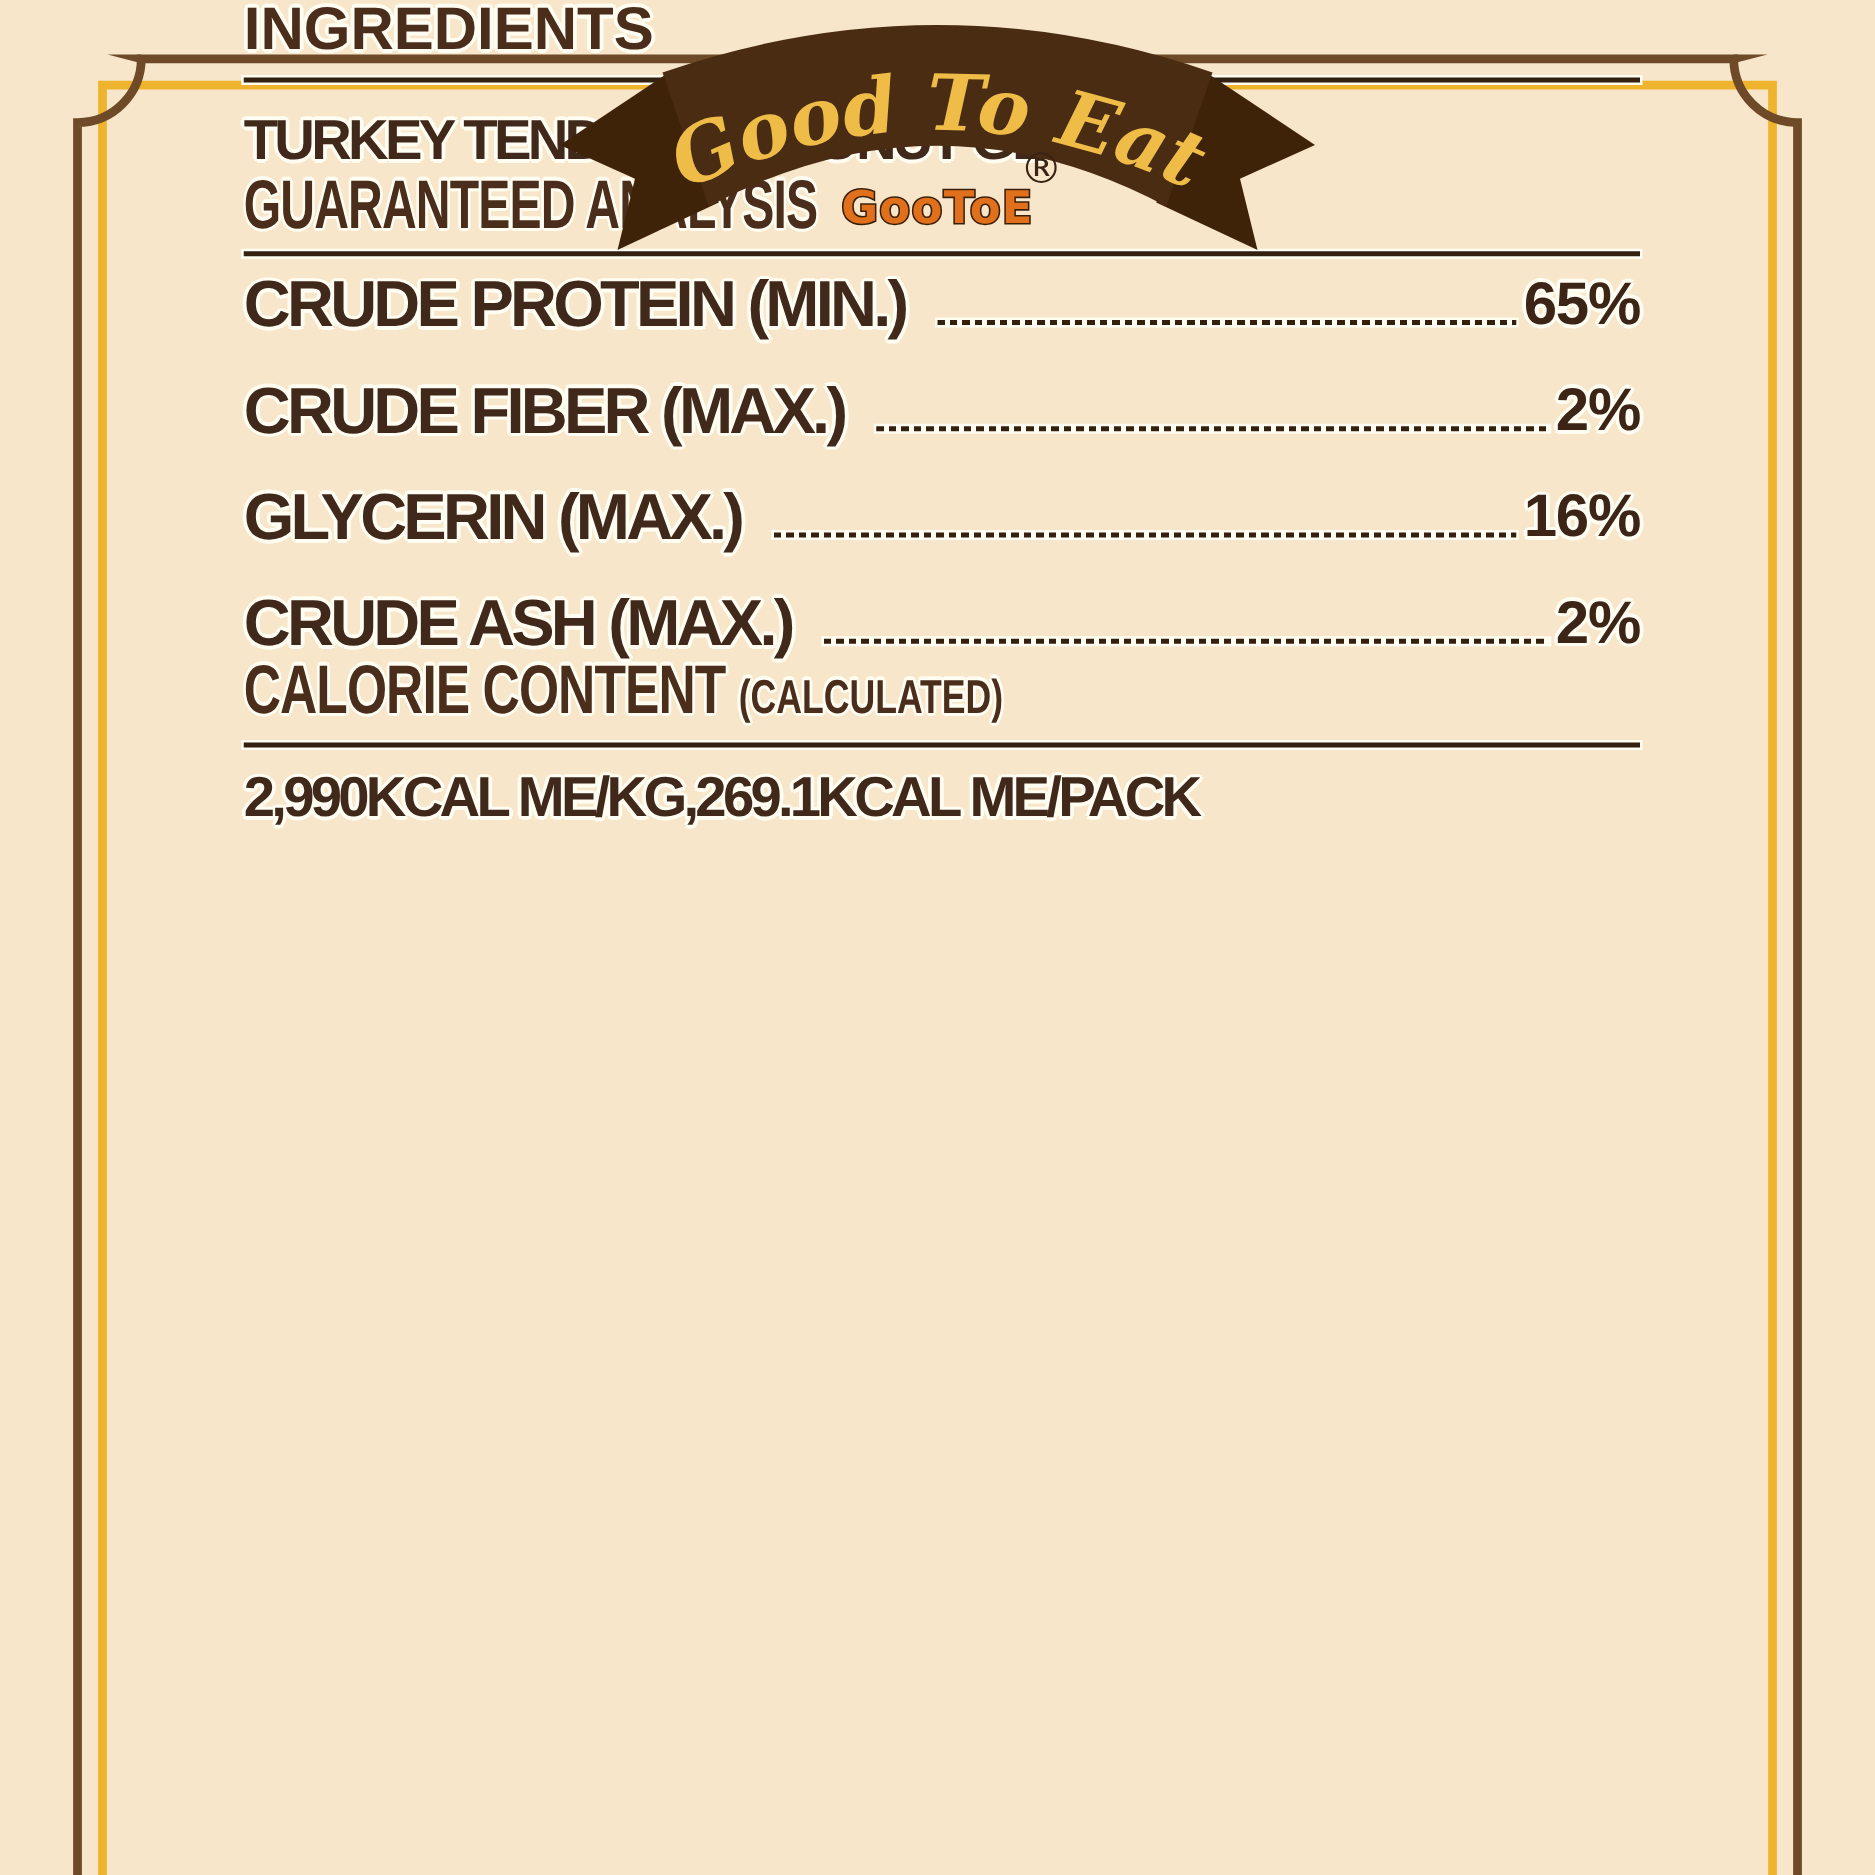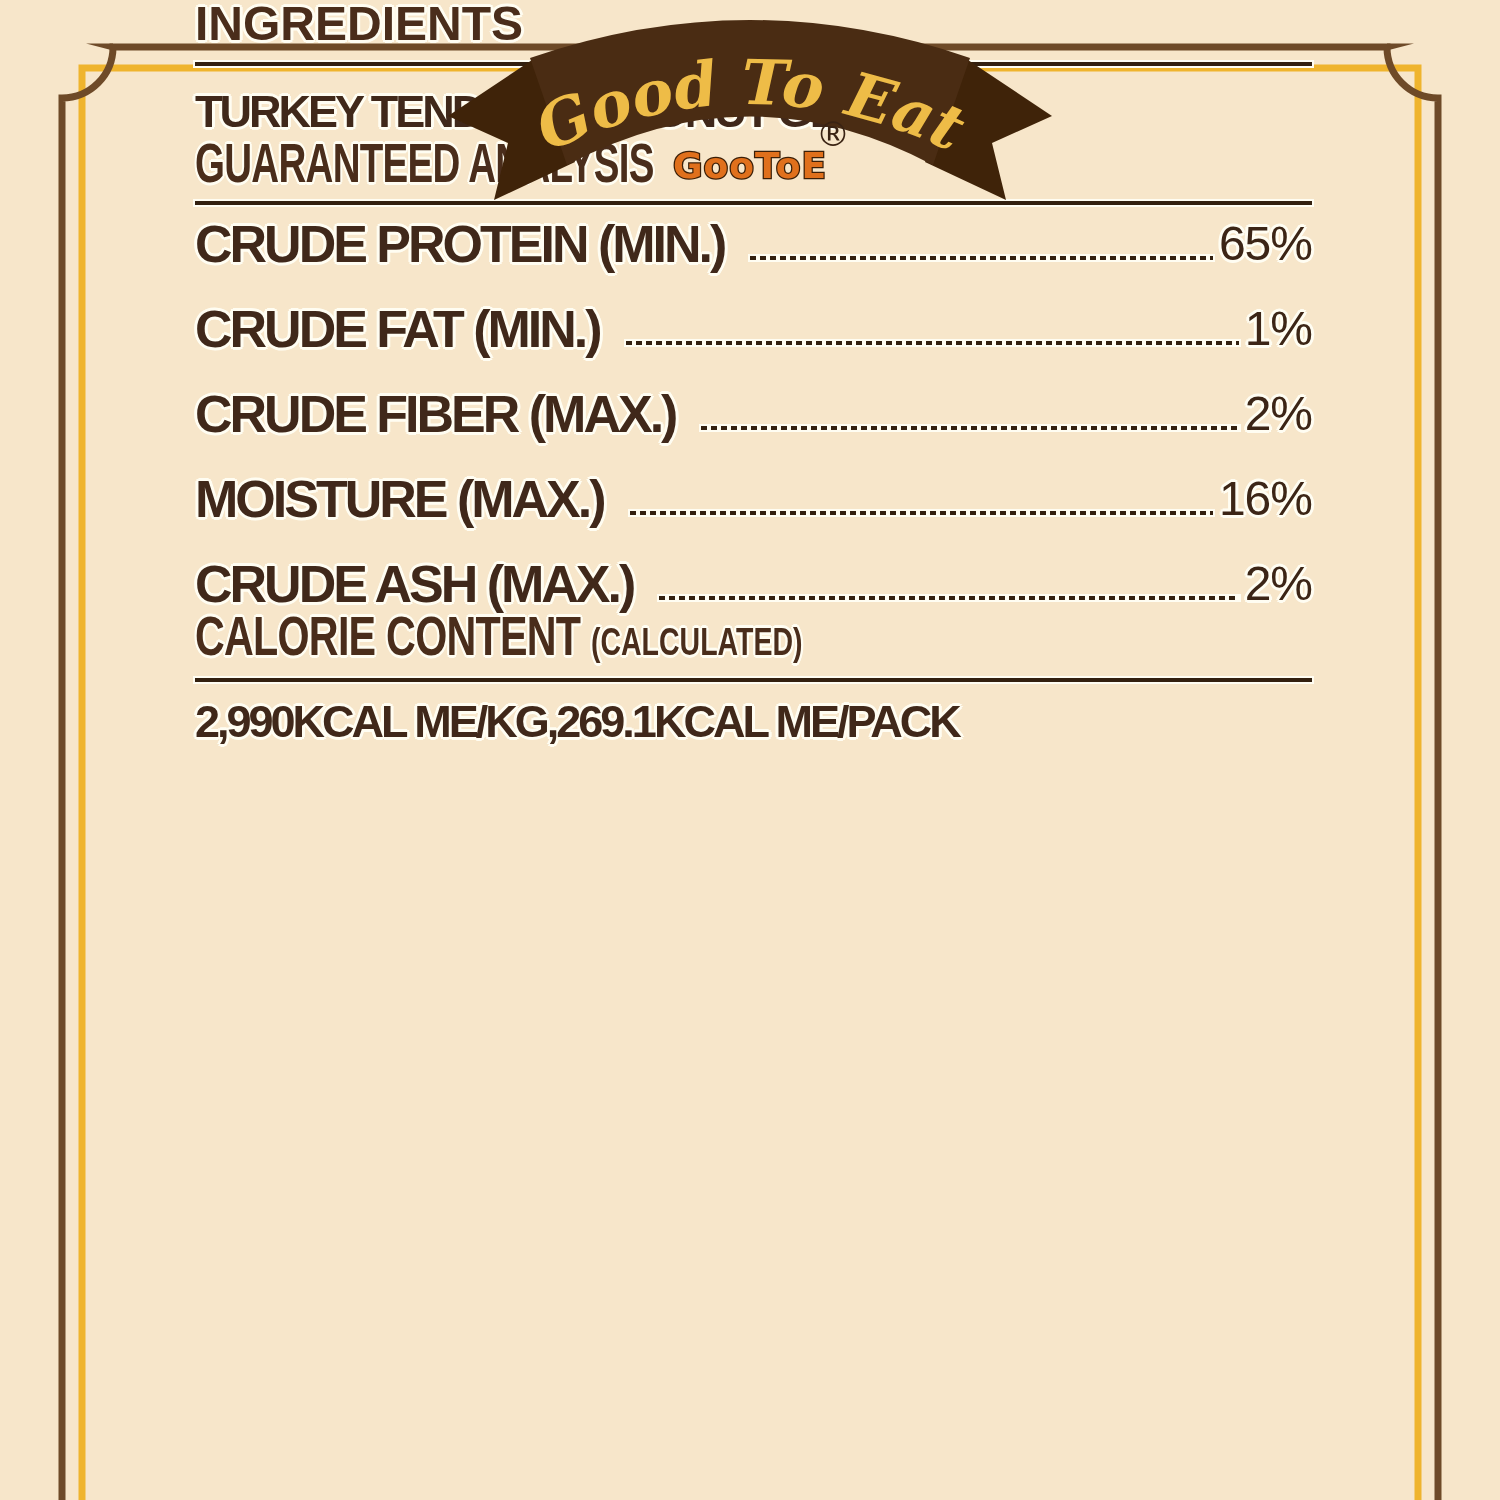--- a/index.html
+++ b/index.html
@@ -30,21 +30,21 @@
   .rule.r2{margin-top:10px;}
   .rule.r3{margin-top:8px;}
   p.body-line{
     margin:22px 0 0 0;font-size:45px;line-height:48px;font-weight:bold;
     letter-spacing:-3px;color:#40281a;white-space:nowrap;
   }
   p.cal-line{margin-top:16px;}
   .row{display:flex;align-items:flex-end;height:50px;margin-top:35px;}
   .row.first{margin-top:14px;}
   .row-label{font-size:52px;line-height:50px;font-weight:bold;letter-spacing:-3px;color:#40281a;white-space:nowrap;}
-  .row-value{font-size:48px;line-height:50px;font-weight:normal;letter-spacing:-1px;color:#3c2516;white-space:nowrap;}
+  .row-value{font-size:48px;line-height:50px;font-weight:bold;letter-spacing:-1px;color:#3c2516;white-space:nowrap;}
   .leader{
     flex:1;height:4px;margin:0 6px 9px 26px;
     background-color:#fffdf2;
     background-image:repeating-linear-gradient(90deg,#33200f 0 6px,transparent 6px 10px);
     box-shadow:0 0 0 2px #fffdf2;
   }
 </style>
 </head>
 <body>
 
@@ -80,31 +80,26 @@
     <section>
       <h2 class="sec ga-title outlined">GUARANTEED ANALYSIS</h2>
       <div class="rule r2"></div>
 
       <div class="row first">
         <span class="row-label outlined">CRUDE PROTEIN (MIN.)</span>
         <span class="leader"></span>
         <span class="row-value outlined">65%</span>
       </div>
       <div class="row">
-        <span class="row-label outlined">CRUDE FAT (MIN.)</span>
-        <span class="leader"></span>
-        <span class="row-value outlined">1%</span>
-      </div>
-      <div class="row">
         <span class="row-label outlined">CRUDE FIBER (MAX.)</span>
         <span class="leader"></span>
         <span class="row-value outlined">2%</span>
       </div>
       <div class="row">
-        <span class="row-label outlined">MOISTURE (MAX.)</span>
+        <span class="row-label outlined">GLYCERIN (MAX.)</span>
         <span class="leader"></span>
         <span class="row-value outlined">16%</span>
       </div>
       <div class="row">
         <span class="row-label outlined">CRUDE ASH (MAX.)</span>
         <span class="leader"></span>
         <span class="row-value outlined">2%</span>
       </div>
     </section>
 

